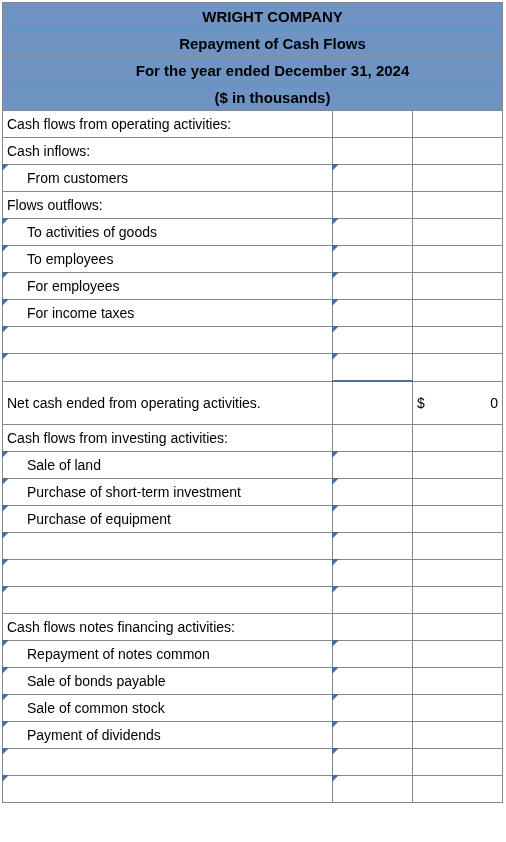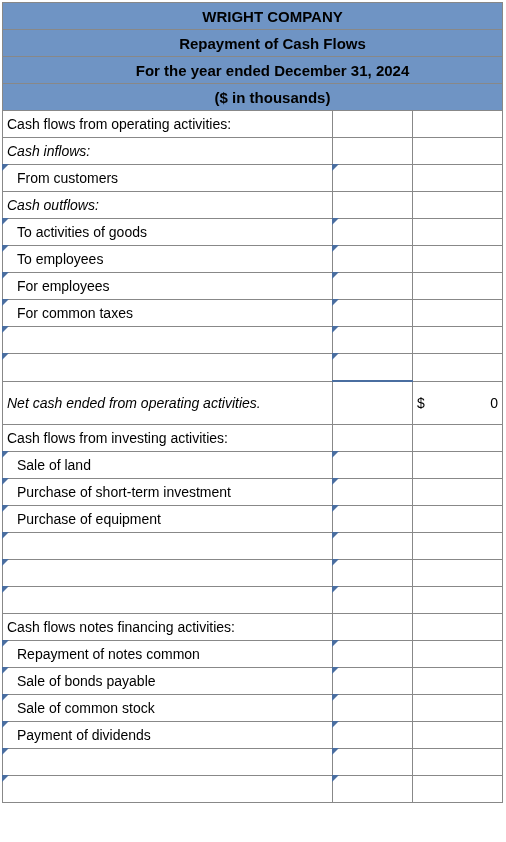--- a/index.html
+++ b/index.html
@@ -27,22 +27,22 @@
   .hdr {
     background: #6f94c4;
     text-align: center;
     font-weight: bold;
     font-size: 15px;
     padding-left: 44px;
   }
   .col-label { width: 330px; }
   .col-amt1 { width: 80px; }
   .col-amt2 { width: 90px; }
-  .italic { font-style: italic; }
-  .indent1 { padding-left: 14px; }
+  .italic { }
+  .indent1 { padding-left: 24px; }
   .right { text-align: right; }
   .tick {
     position: absolute;
     top: -1px;
     left: -1px;
     width: 0;
     height: 0;
     border-top: 7px solid #4a6ea0;
     border-right: 7px solid transparent;
   }
@@ -89,21 +89,21 @@
     <td></td>
   </tr>
   <tr>
     <td class="indent1"><span class="tick"></span><span>From customers</span></td>
     <td>
           <span class="tick"></span>
         </td>
     <td></td>
   </tr>
   <tr>
-    <td class="italic">Cash outflows:</td>
+    <td class="italic">Flows outflows:</td>
     <td></td>
     <td></td>
   </tr>
   <tr>
     <td class="indent1"><span class="tick"></span><span>To activities of goods</span></td>
     <td>
           <span class="tick"></span>
         </td>
     <td></td>
   </tr>
@@ -115,21 +115,21 @@
     <td></td>
   </tr>
   <tr>
     <td class="indent1"><span class="tick"></span><span>For employees</span></td>
     <td>
           <span class="tick"></span>
         </td>
     <td></td>
   </tr>
   <tr>
-    <td class="indent1"><span class="tick"></span><span>For common taxes</span></td>
+    <td class="indent1"><span class="tick"></span><span>For income taxes</span></td>
     <td>
           <span class="tick"></span>
         </td>
     <td></td>
   </tr>
   <tr>
     <td>
           <span class="tick"></span>
         </td>
     <td>

